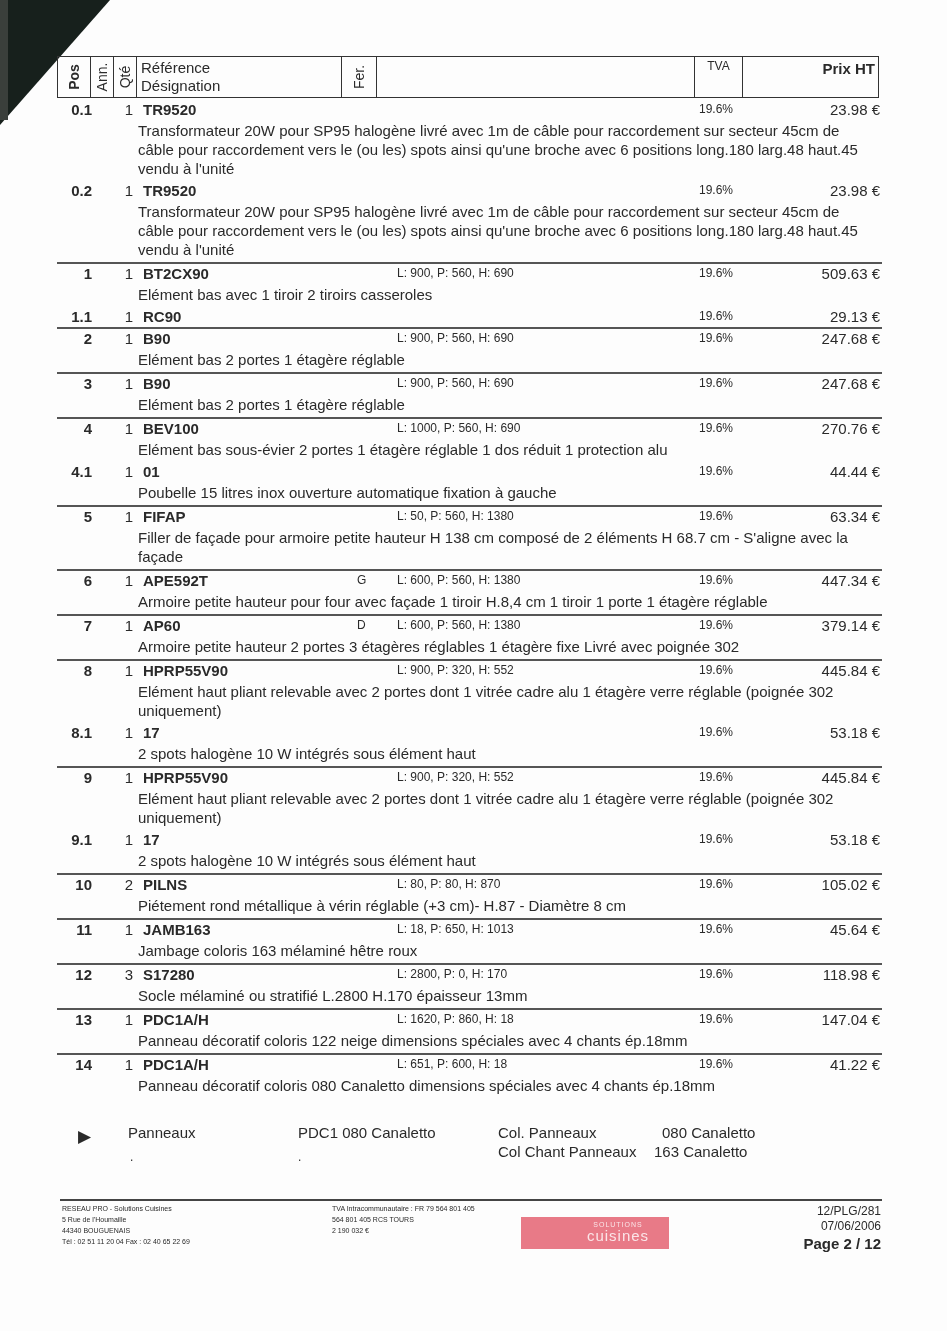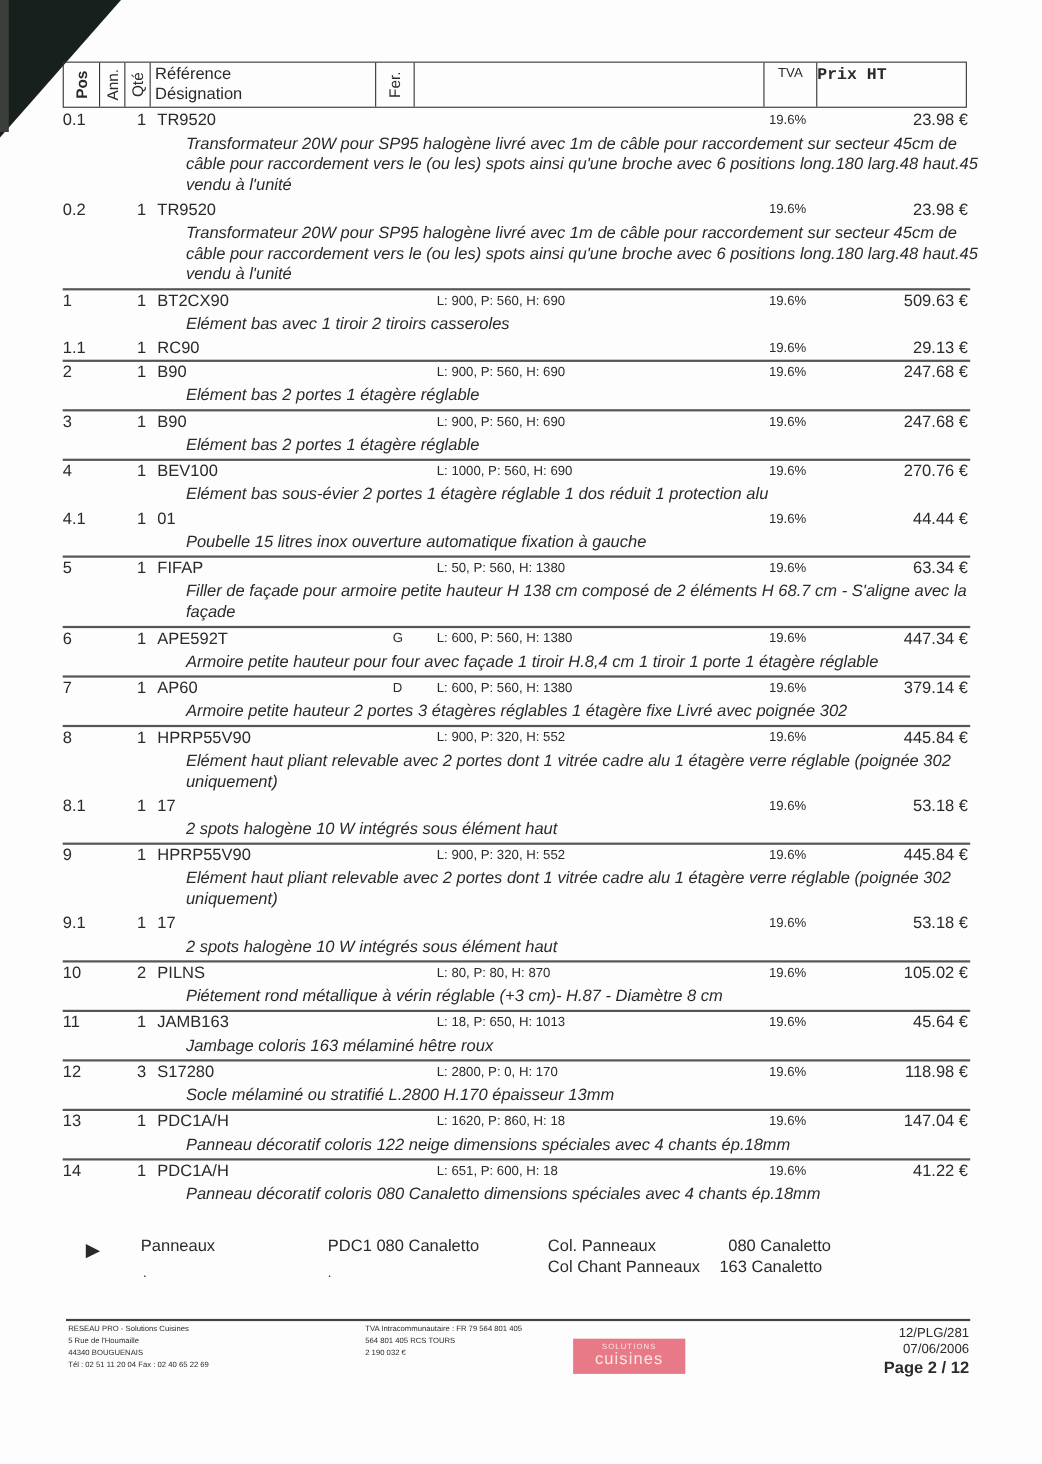--- a/index.html
+++ b/index.html
@@ -23,35 +23,35 @@
   .vcell { display: flex; align-items: center; justify-content: center; }
   .vtext { transform: rotate(-90deg); white-space: nowrap; font-size: 14px; }
   .vtext.bold { font-weight: bold; }
   .h-pos { width: 33px; }
   .h-ann { width: 23px; }
   .h-qte { width: 23px; }
   .h-ref { width: 205px; font-size: 15px; line-height: 18px; padding: 2px 0 0 4px; }
   .h-fer { width: 35px; }
   .h-blank { width: 318px; }
   .h-tva { width: 48px; font-size: 12px; text-align: center; padding-top: 2px; }
-  .h-prix { flex: 1; font-size: 15px; font-weight: bold; padding: 3px 3px 0 0; font-family: Liberation Mono, monospace; }
+  .h-prix { flex: 1; font-size: 15px; font-weight: bold; text-align: right; padding: 3px 3px 0 0; }
 
   
   .rows { position: absolute; top: 100px; left: 57px; width: 825px; }
   .item { position: relative; }
   .item.sep { border-top: 2px solid #555; }
   .line1 { position: relative; height: 20px; font-size: 15px; }
-  .pos { position: absolute; left: 0; width: 35px; text-align: left; font-weight: normal; top: 1px; }
+  .pos { position: absolute; left: 0; width: 35px; text-align: right; font-weight: bold; top: 1px; }
   .qte { position: absolute; left: 62px; width: 14px; text-align: right; top: 1px; }
-  .ref { position: absolute; left: 86px; font-weight: normal; top: 1px; }
+  .ref { position: absolute; left: 86px; font-weight: bold; top: 1px; }
   .side { position: absolute; left: 300px; font-size: 12px; top: 2px; }
   .dims { position: absolute; left: 340px; font-size: 12px; top: 2px; }
   .tva { position: absolute; left: 642px; font-size: 12px; top: 2px; }
   .price { position: absolute; right: 2px; font-weight: normal; top: 1px; }
-  .desc { margin-left: 112px; font-size: 15px; line-height: 19px; padding: 1px 0 3px 0; width: 735px; font-style: italic; }
+  .desc { margin-left: 81px; font-size: 15px; line-height: 19px; padding: 1px 0 3px 0; width: 735px; }
 
   .panneaux { position: absolute; top: 1124px; left: 0; width: 947px; font-size: 15px; }
   .panneaux span { position: absolute; }
   .dot { position: absolute; font-size: 12px; }
 
   
   .footer-rule { position: absolute; top: 1199px; left: 60px; width: 822px; height: 2px; background: #444; }
   .f-left { position: absolute; top: 1203px; left: 62px; font-size: 7px; line-height: 11px; }
   .f-mid { position: absolute; top: 1203px; left: 332px; font-size: 7px; line-height: 11px; }
   .logo { position: absolute; top: 1217px; left: 521px; width: 102px; height: 32px; background: #e87a87; text-align: center; color: #fbe5e8; }
@@ -347,21 +347,21 @@
   <div>RESEAU PRO - Solutions Cuisines</div>
   <div>5 Rue de l'Houmaille</div>
   <div>44340 BOUGUENAIS</div>
   <div>Tél :  02 51 11 20 04 Fax : 02 40 65 22 69</div>
 </div>
 <div class="f-mid">
   <div>TVA Intracommunautaire : FR 79 564 801 405</div>
   <div>564 801 405 RCS TOURS</div>
   <div>2 190 032 €</div>
 </div>
-<div class="logo" style="background: rgb(232, 122, 135);">
+<div class="logo" style="background: rgb(232, 122, 135); padding-left: 46px;">
   <div class="l1">SOLUTIONS</div>
   <div class="l2">cuisines</div>
 </div>
 <div class="f-right">
   <div>12/PLG/281</div>
   <div>07/06/2006</div>
   <div class="page">Page 2 / 12</div>
 </div>
 
 </body></html>

